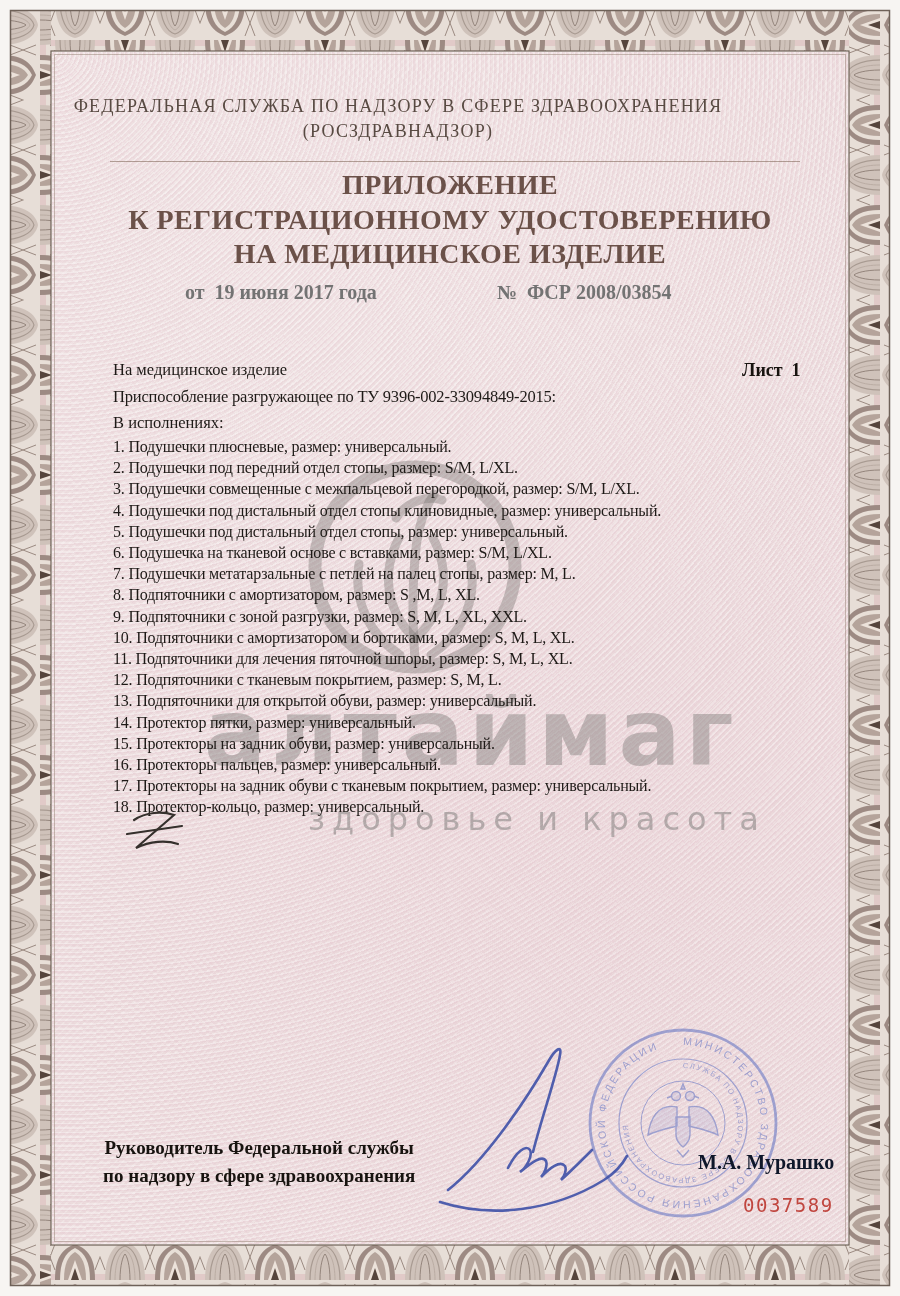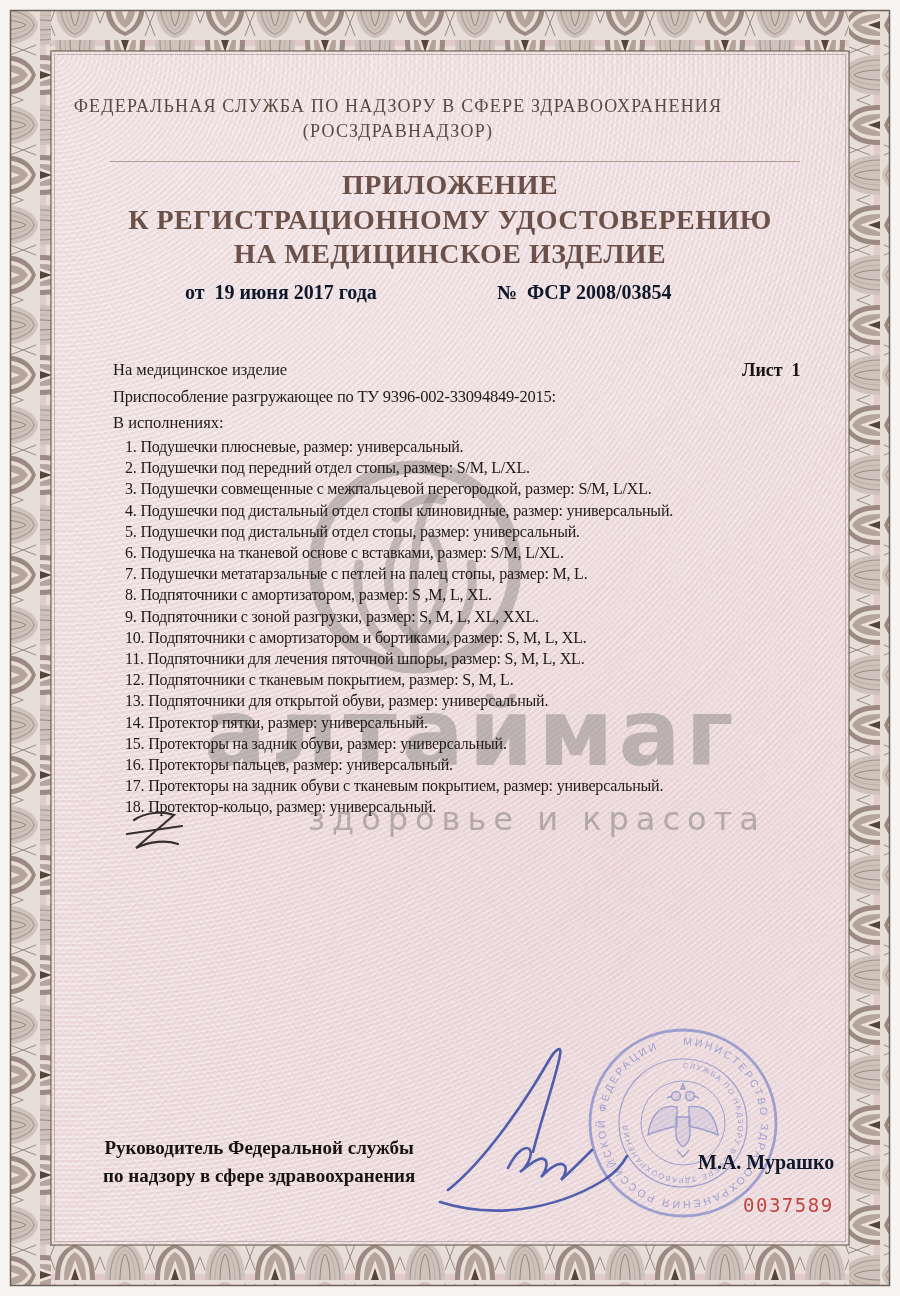--- a/index.html
+++ b/index.html
@@ -21,28 +21,28 @@
       repeating-linear-gradient(45deg, rgba(231,201,211,.20) 0 2px, transparent 2px 5px),
       repeating-linear-gradient(-45deg, rgba(255,255,255,.22) 0 2px, transparent 2px 5px);
   }
   .layer{position:absolute;z-index:4;}
   .wm-layer{position:absolute;z-index:2;}
   .hdr{left:0;width:796px;top:94px;text-align:center;color:#584a42;
        font-size:18px;letter-spacing:1.2px;line-height:25px;font-family:Liberation Serif, serif;}
   .rule{left:110px;top:161px;width:690px;height:1px;background:rgba(122,96,80,.55);}
   .ttl{left:0;width:900px;top:168px;text-align:center;color:#6b5149;
        font-weight:bold;font-size:28px;line-height:34.5px;letter-spacing:.5px;}
-  .meta-line{top:281px;color:#0f172a;font-weight:bold;font-size:20px;white-space:pre;}
+  .meta-line{top:281px;color:#737373;font-weight:bold;font-size:20px;white-space:pre;}
   .meta-date{left:185px;}
   .meta-num{left:497px;}
   .sheet{left:742px;top:312px;color:#17130f;font-weight:bold;font-size:18px;white-space:pre;margin-top:48px;}
   .body-intro{left:113px;top:357px;color:#1e1a17;font-size:16.5px;line-height:26.5px;}
   .body-intro .bold{font-weight:normal;letter-spacing:-0.2px;}
   .items-block{left:113px;top:436px;color:#1e1a17;font-size:16px;line-height:21.2px;letter-spacing:-0.2px;}
-  .item-line{white-space:pre;margin-left:12px;}
+  .item-line{white-space:pre;}
   .wm-logo{left:300px;top:452px;}
   .wm-brand{left:204px;top:680px;width:600px;
        font-family:"DejaVu Sans","Liberation Sans",sans-serif;font-weight:bold;
        font-size:92px;letter-spacing:5px;color:rgba(122,119,117,.42);white-space:nowrap;}
   .wm-tagline{left:308px;top:800px;
        font-family:"DejaVu Sans","Liberation Sans",sans-serif;
        font-size:32px;letter-spacing:7px;color:rgba(122,119,117,.50);white-space:nowrap;}
   .zmark{left:120px;top:806px;}
   .seal{left:575px;top:1018px;}
   .sig{left:428px;top:1038px;}

